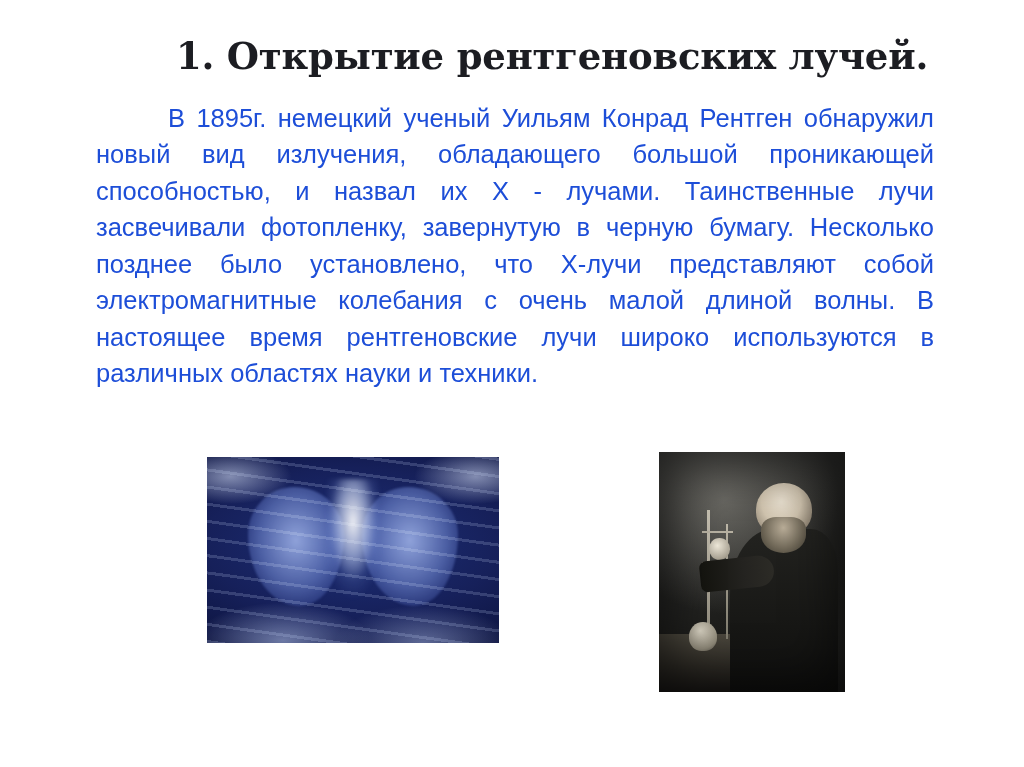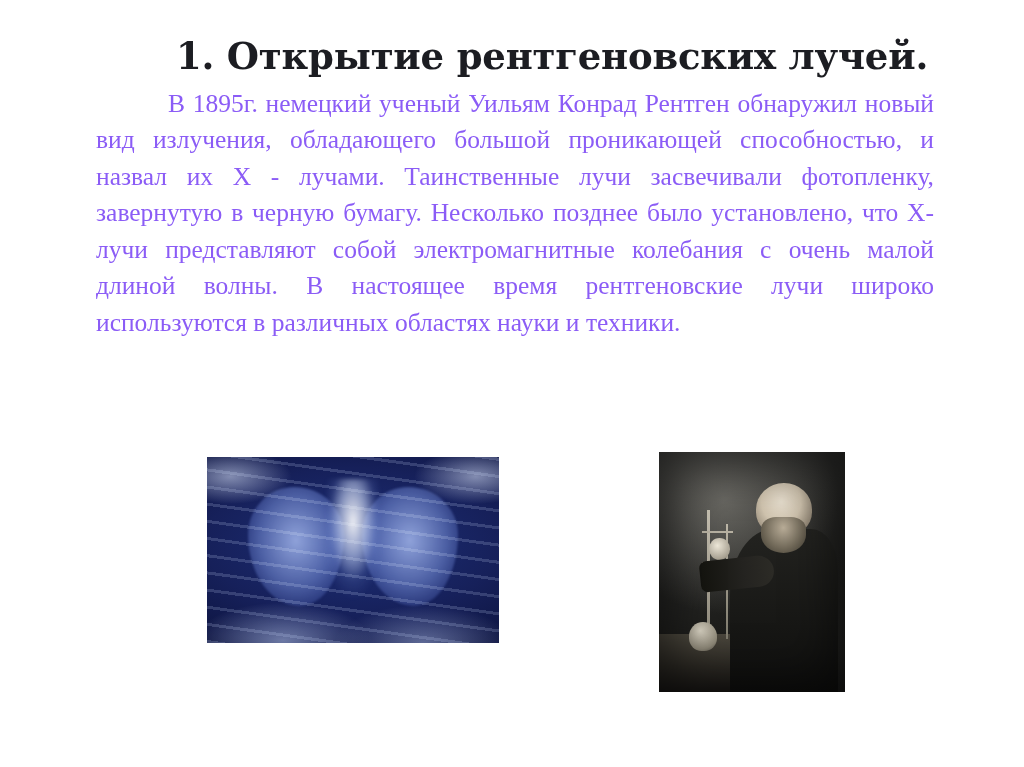--- a/index.html
+++ b/index.html
@@ -31,28 +31,28 @@
     font-size: 37px;
     font-weight: 700;
     color: #1c1d22;
     letter-spacing: -0.2px;
     line-height: 1.1;
     padding-left: 40px;
   }
   .body-text {
     position: absolute;
     left: 96px;
-    top: 86px;
+    top: 100px;
     width: 838px;
-    font-family: Liberation Serif, serif;
+    font-family: Liberation Sans, sans-serif;
     font-size: 25.5px;
     line-height: 1.43;
     text-align: justify;
     text-indent: 72px;
-    color: #8b5cf6;
+    color: #1d4ed8;
     text-justify: inter-word;
     hyphens: none;
   }
   .images-row {
     position: absolute;
     left: 0;
     top: 452px;
     width: 1024px;
     height: 250px;
   }

